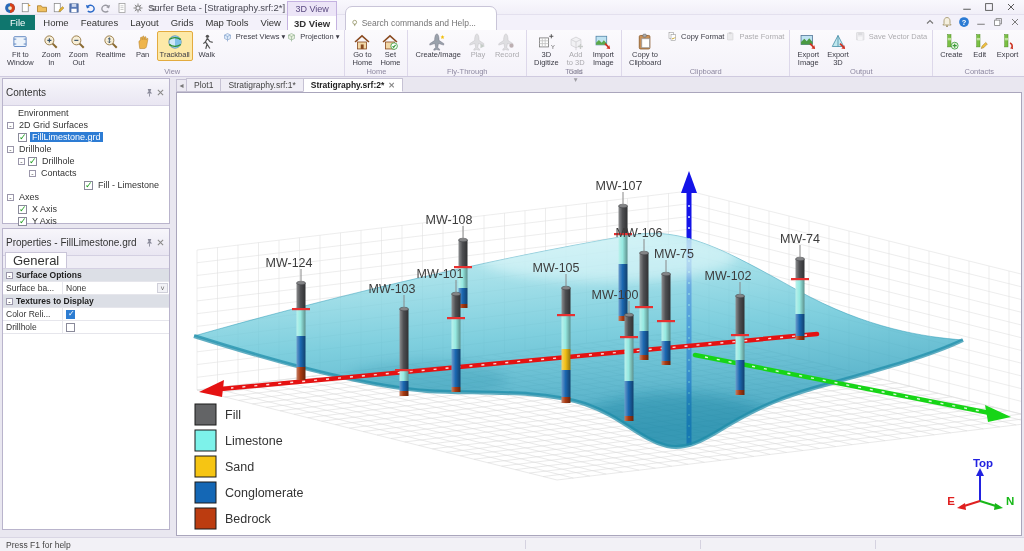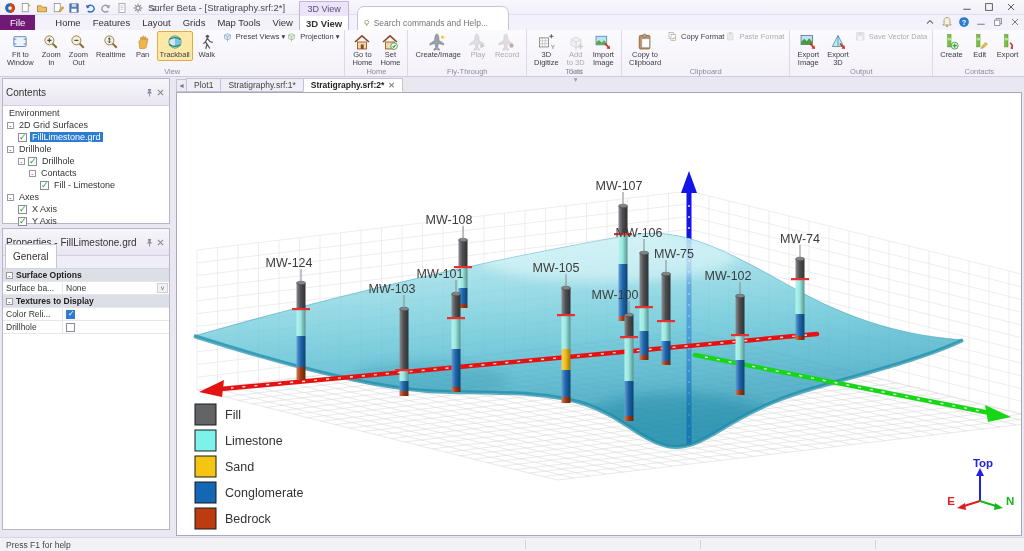--- a/index.html
+++ b/index.html
@@ -8,21 +8,21 @@
   
   .titlebar{position:absolute;left:0;top:0;width:1024px;height:15px;background:linear-gradient(#f9f8fd,#f1eff8);border-bottom:1px solid #e3e0ee}
   .qat{position:absolute;left:3px;top:1px;display:flex;align-items:center;gap:3px}
   .qat span{display:inline-flex;width:13px;height:13px;align-items:center;justify-content:center;cursor:default}
   .wintitle{position:absolute;left:148px;top:2px;font-size:9.5px;color:#4a4a55;white-space:nowrap}
   .winbtns{position:absolute;right:2px;top:0;display:flex}
   .winbtns span{width:22px;height:14px;display:inline-flex;align-items:center;justify-content:center}
   
   .menurow{position:absolute;left:0;top:15px;width:1024px;height:15px;background:#f3f1fa;display:flex;align-items:stretch}
   .mtab{padding:1px 6px;font-size:9.5px;color:#333;display:flex;align-items:center;white-space:nowrap;position:relative}
-  .mtab.file{background:#701a75;color:#fff;padding:1px 10px;margin-right:14px}
+  .mtab.file{background:#0f766e;color:#fff;padding:1px 10px;margin-right:2px}
   .mtab.active{background:#fff;border:1px solid #c4b2e0;border-bottom:none;font-weight:bold}
   .ctxhead{position:absolute;top:-15px;left:-1px;right:-1px;height:15px;background:#ece5f7;border:1px solid #c4b2e0;border-bottom:none;font-size:9px;font-weight:normal;color:#5a4a80;display:flex;align-items:center;justify-content:center;white-space:nowrap}
   .searchbox{margin-left:8px;align-self:center;width:152px;height:12px;background:#fff;border:1px solid #c9c5d8;border-radius:7px;display:flex;align-items:center;padding:16px 5px;gap:3px}
   .searchbox input{border:none;outline:none;width:100%;font-size:8.5px;color:#888;background:transparent;font-family:"Liberation Sans",sans-serif}
   .ribrighticons{position:absolute;right:3px;top:15px;display:flex;align-items:center;gap:4px;height:14px}
   .ribrighticons span{display:inline-flex;width:13px;height:13px;align-items:center;justify-content:center}
   
   .ribbon{position:absolute;left:0;top:30px;width:1024px;height:47px;background:linear-gradient(#fbfafd,#f4f2f9);border-bottom:1px solid #cfcadf;display:flex}
   .rgroup{position:relative;border-right:1px solid #ddd8ea;padding:1px 3px 9px 3px}
   .ritems{display:flex;align-items:flex-start;height:36px}
@@ -42,21 +42,21 @@
   #contents-panel{top:78px;height:146px}
   #tree{overflow:hidden;height:131px;padding-top:1px}
   .trow{display:flex;align-items:center;height:12px;font-size:9px;white-space:nowrap}
   .exp{width:7px;height:7px;border:1px solid #9a96aa;background:#fff;color:#555;font-size:7px;line-height:5px;text-align:center;margin-right:3px;flex:none}
   .cb{width:9px;height:9px;border:1px solid #8a8a9a;background:#fff;margin-right:3px;flex:none;position:relative}
   .cb.ck:after{content:"✓";position:absolute;left:0px;top:-2px;font-size:9px;color:#1e9e1e}
   .tlabel{padding:0 2px}
   .tlabel.sel{background:#2d7cd4;color:#fff}
   #props-panel{top:228px;height:302px}
   .ptabs{height:13px;background:#efedf5;border-bottom:1px solid #d4d0e2;display:flex;align-items:flex-end;padding-left:2px}
-  .ptab{background:#fff;border:1px solid #c9c5d8;border-bottom:none;font-size:10px;padding:0 7px;height:24px;display:flex;align-items:center}
+  .ptab{background:#fff;border:1px solid #c9c5d8;border-bottom:none;font-size:13px;padding:0 7px;height:16px;display:flex;align-items:center}
   .prow{display:flex;height:13px;border-bottom:1px solid #e6e6ec;font-size:8.5px;align-items:stretch}
   .prow .pl{width:60px;border-right:1px solid #e6e6ec;display:flex;align-items:center;padding:0 3px;overflow:hidden;white-space:nowrap}
   .prow .pv{flex:1;display:flex;align-items:center;padding:0 3px;position:relative}
   .prow.sec{background:#dcdfe6;font-weight:bold;align-items:center;padding:0 3px;color:#222}
   .prow.sec .sx{width:7px;height:7px;border:1px solid #9a96aa;background:#fff;font-weight:normal;font-size:7px;line-height:5px;text-align:center;margin-right:3px}
   .ddarr{position:absolute;right:1px;top:1px;bottom:1px;width:11px;background:#f2f2f6;border:1px solid #d0d0da;color:#666;font-size:7px;display:flex;align-items:center;justify-content:center}
   .pcheck{width:9px;height:9px;border:1px solid #8a8a9a;background:#fff;position:relative}
   .pcheck.checked{background:#2d7dd2;border-color:#2d7dd2}
   .pcheck.checked:after{content:"✓";position:absolute;left:1px;top:-2px;font-size:8px;color:#fff}
   
@@ -527,21 +527,21 @@
           <line x1="5" y1="6" x2="5" y2="9.5" stroke="#8a8a9a"></line>
         </svg>
       </span>
     <span class="hic">
         <svg width="7" height="7" viewBox="0 0 8 8">
           <path d="M1 1l6 6M7 1L1 7" stroke="#888" stroke-width="1.2"></path>
         </svg>
       </span>
   </div>
   <div id="tree">
-      <div class="trow" style="padding-left: 4px;">
+      <div class="trow" style="padding-left: 13px;">
         <span class="tlabel">Environment</span>
       </div>
       <div class="trow" style="padding-left: 4px;">
         <span class="exp">-</span>
         <span class="tlabel">2D Grid Surfaces</span>
       </div>
       <div class="trow" style="padding-left: 15px;">
         <span class="cb ck"></span>
         <span class="tlabel sel">FillLimestone.grd</span>
       </div>
@@ -551,21 +551,21 @@
       </div>
       <div class="trow" style="padding-left: 15px;">
         <span class="exp">-</span>
         <span class="cb ck"></span>
         <span class="tlabel">Drillhole</span>
       </div>
       <div class="trow" style="padding-left: 26px;">
         <span class="exp">-</span>
         <span class="tlabel">Contacts</span>
       </div>
-      <div class="trow" style="padding-left: 37px;">
+      <div class="trow" style="padding-left: 37px; margin-left: 44px;">
         <span class="cb ck"></span>
         <span class="tlabel">Fill - Limestone</span>
       </div>
       <div class="trow" style="padding-left: 4px;">
         <span class="exp">-</span>
         <span class="tlabel">Axes</span>
       </div>
       <div class="trow" style="padding-left: 15px;">
         <span class="cb ck"></span>
         <span class="tlabel">X Axis</span>

